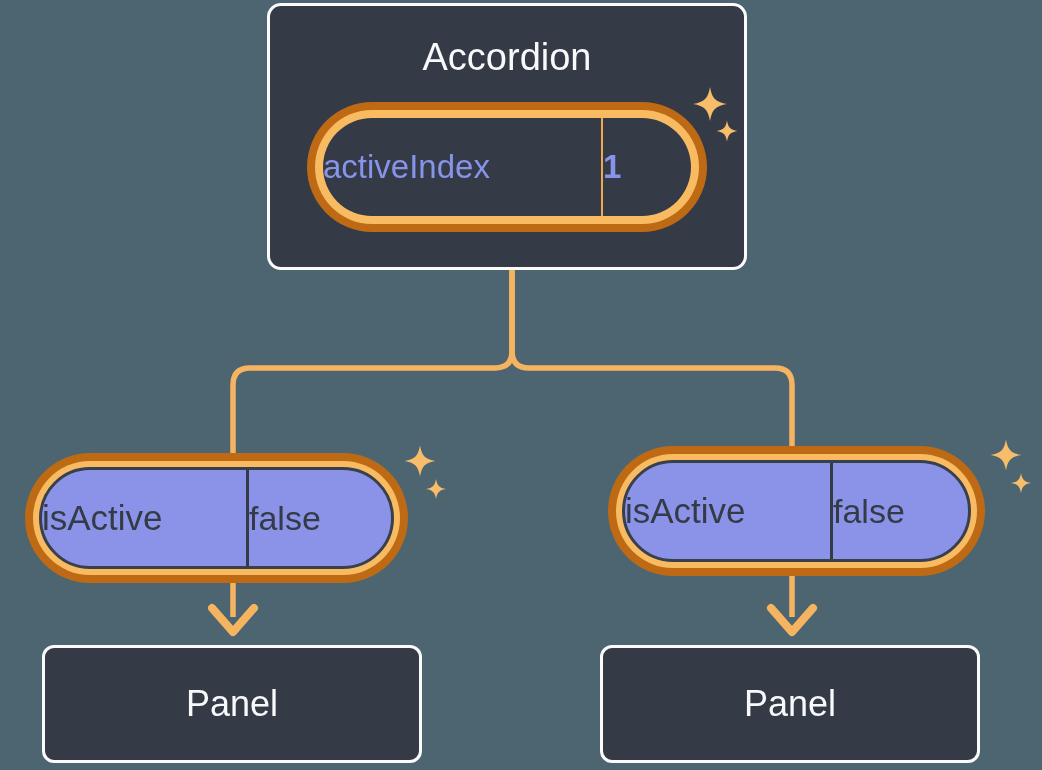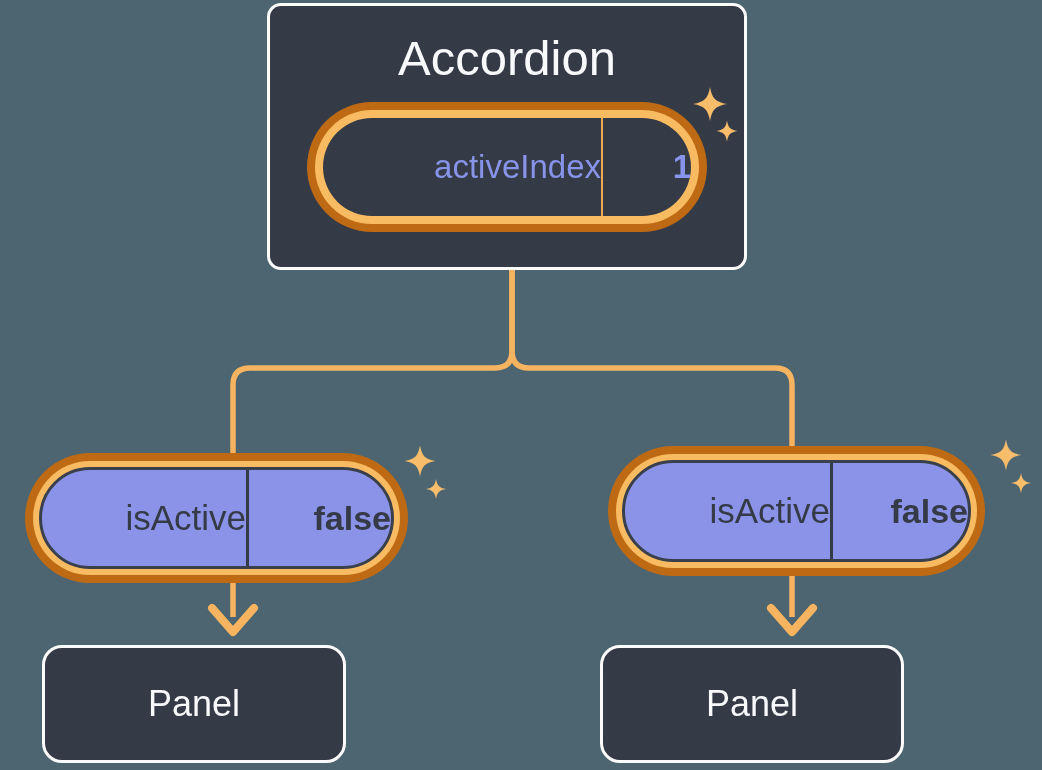--- a/index.html
+++ b/index.html
@@ -19,59 +19,59 @@
 
   .card{
     position:absolute;background:var(--card);
     border:3px solid var(--cardBorder);
   }
   .accordion-card{left:267px;top:3px;width:480px;height:267px;border-radius:14px}
   .card-title{
     display:flex;align-items:center;justify-content:center;
     color:var(--textLight);
   }
-  .accordion-title{height:97px;font-size:49px;padding-top:6px}
+  .accordion-title{height:97px;font-size:38px;padding-top:6px}
 
   .pill{position:absolute}
   .pill-outer{
     width:100%;height:100%;background:var(--orangeDark);
     border-radius:999px;padding:8px;
   }
   .pill-mid{
     width:100%;height:100%;background:var(--orangeLight);border-radius:999px;
   }
   .pill-core{
     width:100%;height:100%;border-radius:999px;overflow:hidden;
     display:flex;flex-direction:row;align-items:stretch;
   }
-  .cell{display:flex;align-items:center;justify-content:flex-end}
+  .cell{display:flex;align-items:center;justify-content:flex-start}
   .label-cell{flex:1}
 
   
   .state-pill{left:307px;top:102px;width:400px;height:130px}
   .state-pill .pill-mid{padding:8px}
   .state-pill .pill-core{background:var(--card)}
   .state-label{font-size:33px;color:var(--purpleText)}
   .state-divider{width:2px;background:var(--dividerOrange)}
   .state-value-cell{width:88px}
   .state-value{font-size:33px;font-weight:bold;color:var(--purpleText)}
 
   
   .prop-pill .pill-mid{padding:6px}
   .prop-pill .pill-core{background:var(--purple);border:3px solid var(--pillOutline)}
   .prop-pill-left{left:25px;top:453px;width:383px;height:130px}
   .prop-pill-right{left:608px;top:446px;width:377px;height:130px}
   .prop-label{font-size:35px;color:var(--darkText)}
   .prop-divider{width:3px;background:var(--darkText)}
   .prop-pill-left .prop-value-cell{width:142px}
   .prop-pill-right .prop-value-cell{width:135px}
-  .prop-value{font-size:34px;font-weight:bold;color:var(--darkText)}
+  .prop-value{font-size:34px;font-weight:normal;color:var(--darkText)}
 
   
-  .panel-card{width:304px;height:118px;border-radius:20px}
+  .panel-card{width:380px;height:118px;border-radius:12px}
   .panel-card-left{left:42px;top:645px}
   .panel-card-right{left:600px;top:645px}
   .panel-title{height:100%;font-size:36px}
 
   .connector-path{fill:none;stroke:var(--connector);stroke-width:5.5px}
   .arrowhead-path{
     fill:none;stroke:var(--connector);stroke-width:8px;
     stroke-linecap:round;stroke-linejoin:round;
   }
   .sparkle{fill:var(--sparkle)}

